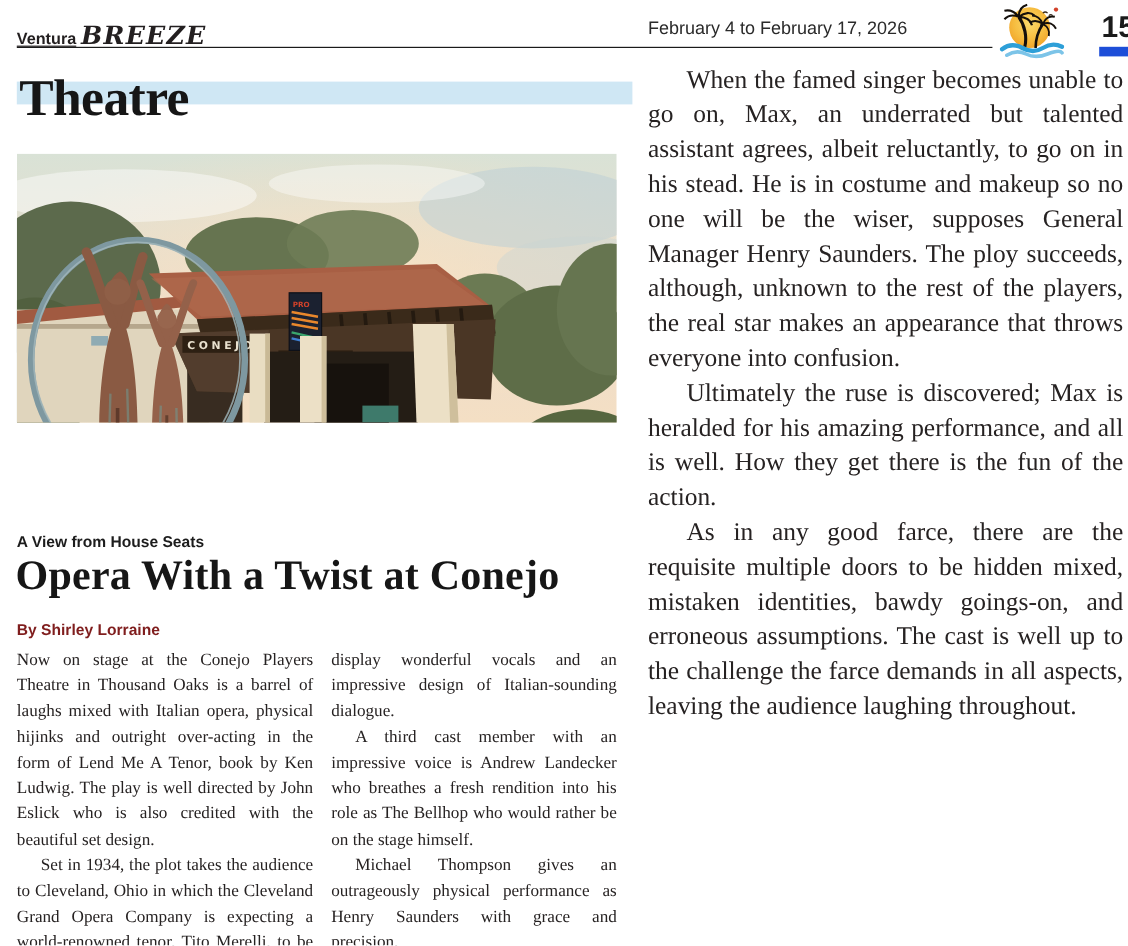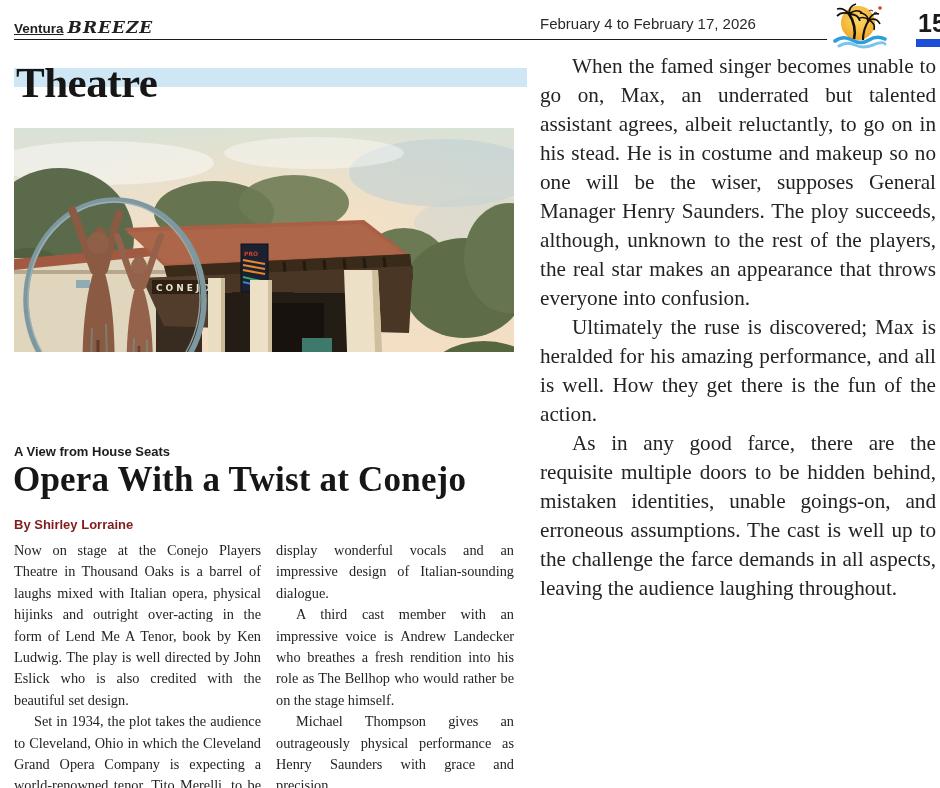--- a/index.html
+++ b/index.html
@@ -4,21 +4,21 @@
 <style>
   * { margin:0; padding:0; box-sizing:border-box; }
   html,body { background:#ffffff; }
   .page {
     position:relative; width:940px; height:788px; background:#ffffff;
     font-family:"Liberation Serif", serif; color:#231f20; overflow:hidden;
   }
   
   .masthead-left { position:absolute; left:14px; top:17px; white-space:nowrap; }
   .pub-name { font-family:"Liberation Sans", sans-serif; font-weight:bold; font-size:13.5px; color:#231f20;text-decoration:underline; }
-  .pub-script { font-family:"DejaVu Serif", serif; font-style:italic; font-weight:600; font-size:17px; letter-spacing:1px; color:#231f20; }
+  .pub-script { font-family:"DejaVu Serif", serif; font-style:italic; font-weight:600; font-size:21px; letter-spacing:1px; color:#231f20; }
   .masthead-date {
     position:absolute; top:15px; left:540px; width:287px; text-align:left;
     font-family:"Liberation Sans", sans-serif; font-size:15px; color:#2a2a2a;
   }
   .header-rule { position:absolute; left:14px; top:39px; width:813px; height:0; border-top:1.8px solid #1a1a1a; }
   .palm-icon-wrap { position:absolute; left:833px; top:3px; width:54px; height:46px; }
   .page-number {
     position:absolute; left:916px; top:9px; font-family:"Liberation Sans", sans-serif;
     font-weight:bold; font-size:25px; color:#1a1a1a; border-bottom:8px solid #1d4ed8; padding:0 2px 1px 2px;
   }
@@ -261,16 +261,16 @@
       <p>display wonderful vocals and an impressive design of Italian-sounding dialogue.</p>
       <p class="ind">A third cast member with an impressive voice is Andrew Landecker who breathes a fresh rendition into his role as The Bellhop who would rather be on the stage himself.</p>
       <p class="ind">Michael Thompson gives an outrageously physical performance as Henry Saunders with grace and precision.</p>
 
     </div>
   </div>
 
   <div class="right-col">
     <p>When the famed singer becomes unable to go on, Max, an underrated but talented assistant agrees, albeit reluctantly, to go on in his stead. He is in costume and makeup so no one will be the wiser, supposes General Manager Henry Saunders. The ploy succeeds, although, unknown to the rest of the players, the real star makes an appearance that throws everyone into confusion.</p>
     <p>Ultimately the ruse is discovered; Max is heralded for his amazing performance, and all is well. How they get there is the fun of the action.</p>
-    <p>As in any good farce, there are the requisite multiple doors to be hidden behind, mistaken identities, unable goings-on, and erroneous assumptions. The cast is well up to the challenge the farce demands in all aspects, leaving the audience laughing throughout.</p>
+    <p>As in any good farce, there are the requisite multiple doors to be hidden mixed, mistaken identities, bawdy goings-on, and erroneous assumptions. The cast is well up to the challenge the farce demands in all aspects, leaving the audience laughing throughout.</p>
   </div>
 
 </div>
 
 </body></html>

